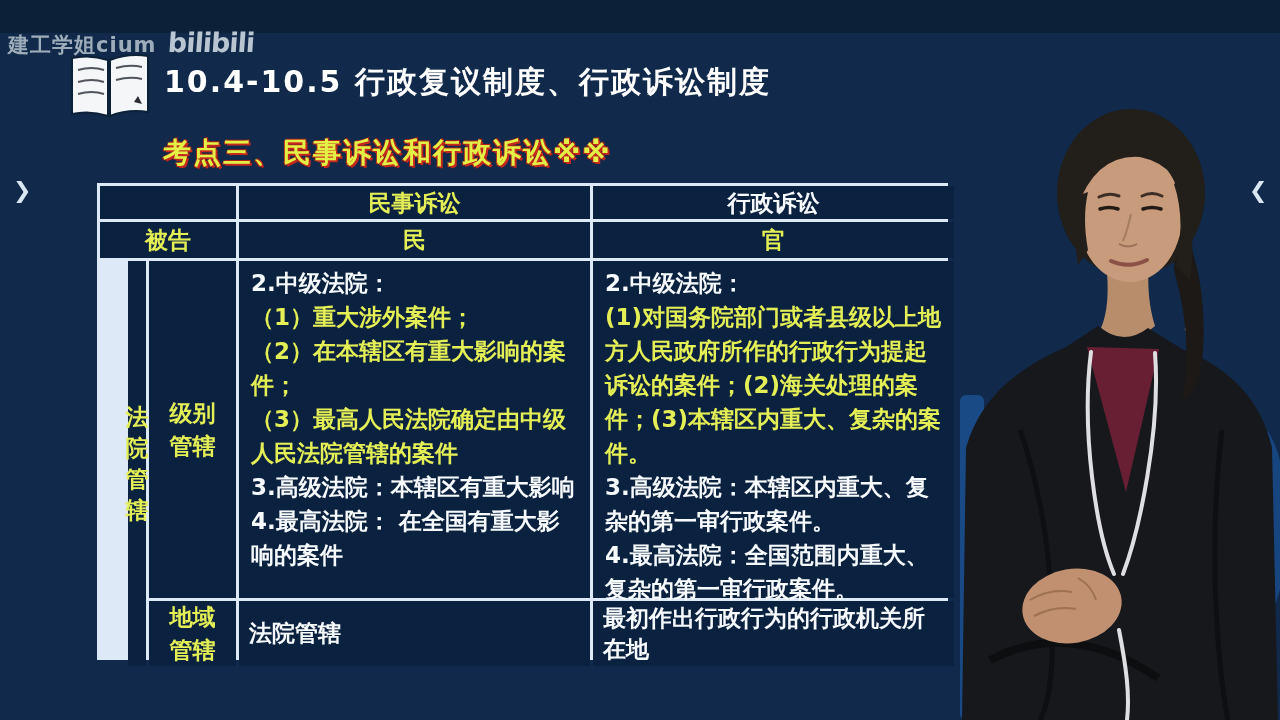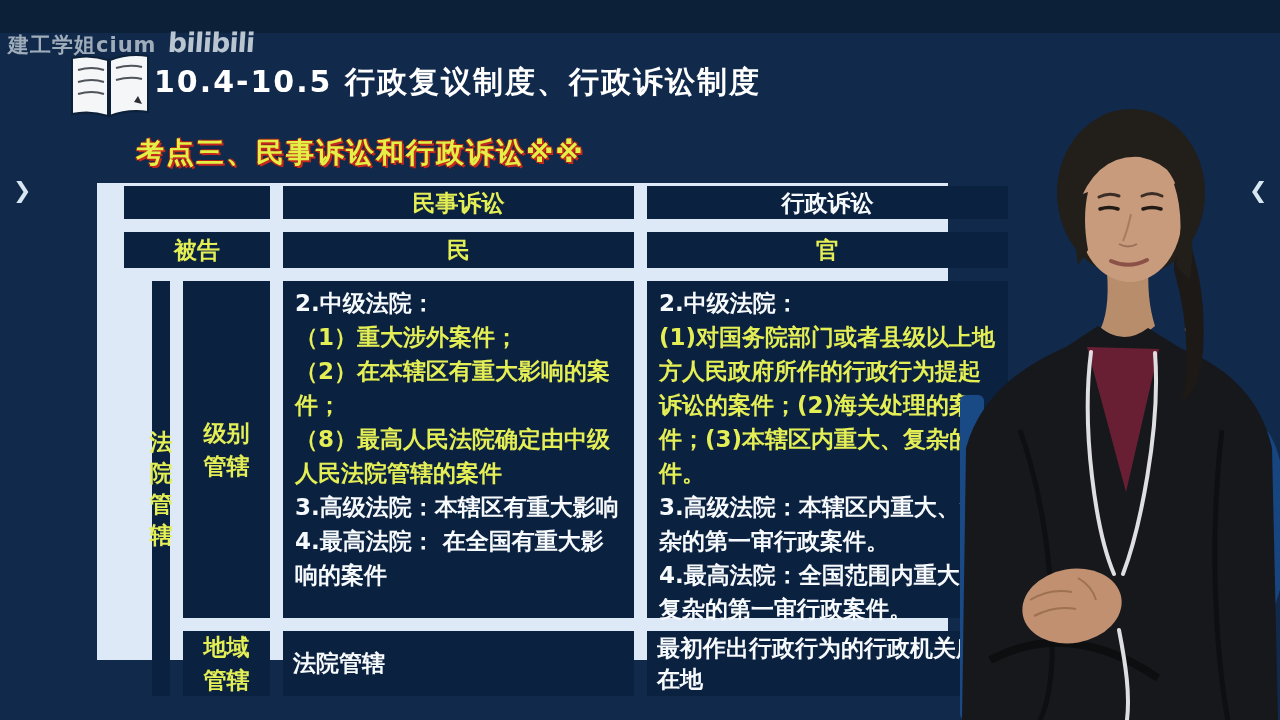--- a/index.html
+++ b/index.html
@@ -13,47 +13,46 @@
   .top-band { position:absolute; left:0; top:0; width:1280px; height:33px; background:#0c2038; }
 
   
   .watermark { position:absolute; left:8px; top:27px; display:flex; align-items:baseline; gap:12px; }
   .wm-channel { font-size:21px; font-weight:700; color:#9fadbb; letter-spacing:1px; }
   .wm-bili { font-size:27px; font-weight:800; color:#b9c5d1; letter-spacing:-1px; transform:skewX(-4deg); }
 
   
   .book-icon { position:absolute; left:66px; top:52px; }
   .page-title {
-    position:absolute; left:154px; top:62px;
+    position:absolute; left:164px; top:62px;
     font-size:30px; font-weight:700; color:#ffffff; letter-spacing:2px;
     white-space:nowrap;
   }
   .section-heading {
-    position:absolute; left:136px; top:134px;
+    position:absolute; left:163px; top:134px;
     font-size:28px; font-weight:700; letter-spacing:2px;
     color:#e3f046;
     text-shadow:2px 2px 0 #c5281c, -1px 1px 0 #b02418, 1px -1px 0 #b02418;
     white-space:nowrap;
   }
 
   
   .chevron { position:absolute; top:178px; font-size:22px; font-weight:700; color:#d9e7f3; cursor:pointer; }
   .chevron.left { left:13px; }
   .chevron.right { left:1249px; }
 
   
   .sheet-table {
     position:absolute; left:97px; top:183px; width:851px; height:477px;
     display:grid;
     grid-template-columns:46px 87px 351px 361px;
     grid-template-rows:33px 36px 337px 65px;
-    gap:13px;
+    gap:3px;
     background:#dde9f6;
     border:3px solid #dde9f6;
-    padding-left:24px;
   }
   .cell {
     background:#0b2140;
     display:flex; align-items:center; justify-content:center;
     font-size:23px; font-weight:600; line-height:30px;
     text-align:center;
   }
   .cell.content {
     align-items:flex-start; justify-content:flex-start;
     text-align:left; padding:5px 10px 4px 12px;
@@ -111,21 +110,21 @@
   <div class="cell court-cell yellow">
     <span class="w1">法院管辖</span>
   </div>
   <div class="cell yellow">
     <span class="w2">级别管辖</span>
   </div>
   <div class="cell content">
       <div class="tl white">2.中级法院：</div>
       <div class="tl yellow">（1）重大涉外案件；</div>
       <div class="tl yellow">（2）在本辖区有重大影响的案件；</div>
-      <div class="tl yellow">（8）最高人民法院确定由中级人民法院管辖的案件</div>
+      <div class="tl yellow">（3）最高人民法院确定由中级人民法院管辖的案件</div>
       <div class="tl white">3.高级法院：本辖区有重大影响</div>
       <div class="tl white">4.最高法院： 在全国有重大影响的案件</div>
     </div>
   <div class="cell content">
       <div class="tl white">2.中级法院：</div>
       <div class="tl yellow">(1)对国务院部门或者县级以上地方人民政府所作的行政行为提起诉讼的案件；(2)海关处理的案件；(3)本辖区内重大、复杂的案件。</div>
       <div class="tl white">3.高级法院：本辖区内重大、复杂的第一审行政案件。</div>
       <div class="tl white">4.最高法院：全国范围内重大、复杂的第一审行政案件。</div>
     </div>
 

